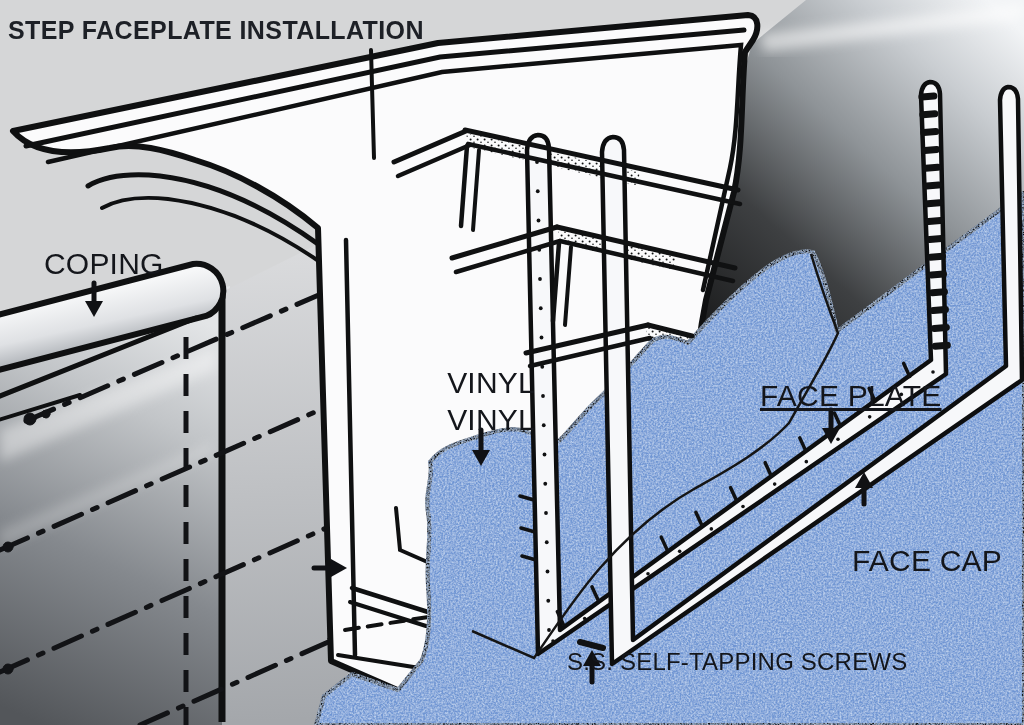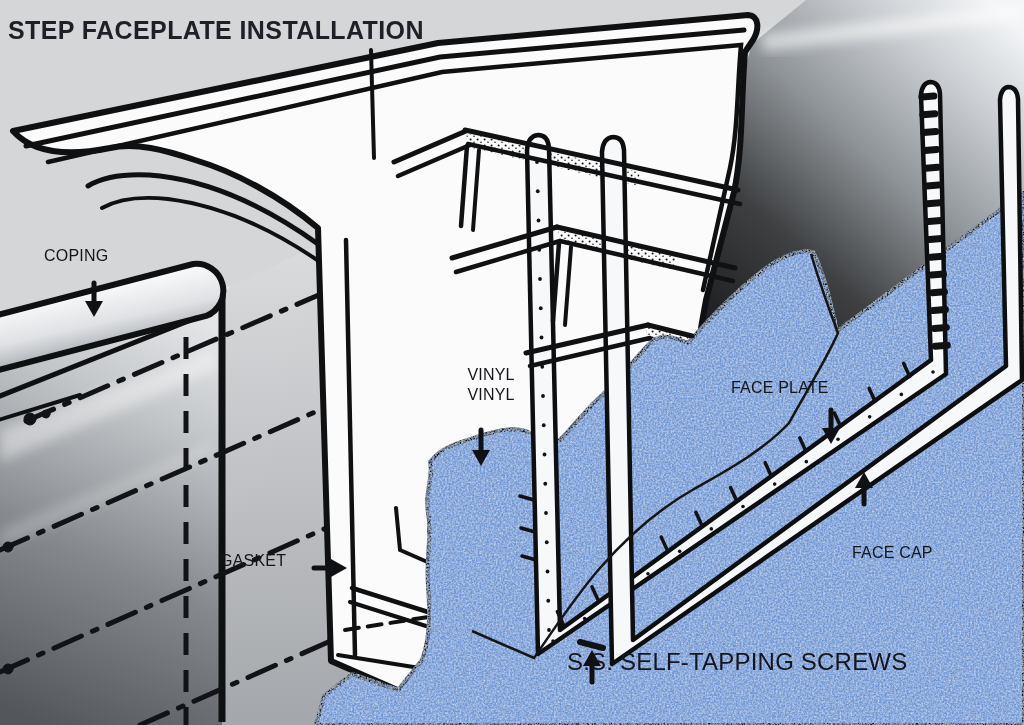--- a/index.html
+++ b/index.html
@@ -1,20 +1,20 @@
 <!DOCTYPE html>
 <html style="--background: #d5d6d7; --liner_blue: #6e94d3; --liner_light: #a3bfe9; --liner_dark: #4b71b4; --wall_silver: #c7cbcf; --wall_dark: #2a2c2e; --step_white: #fbfbfc; --ink: #14161b; --title_ink: #1d2026;"><head>
 <meta charset="utf-8">
 <style>
   html,body{margin:0;padding:0;}
   .stage{position:relative;width:1024px;height:725px;overflow:hidden;
          background:var(--background,#d5d6d7);
          font-family:"Liberation Sans",sans-serif;}
   svg{position:absolute;left:0;top:0;}
-  .lbl{position:absolute;font-size:16px;font-weight:400;line-height:1.22;
+  .lbl{position:absolute;font-size:30px;font-weight:400;line-height:1.22;
        color:var(--ink,#14161b);letter-spacing:.2px;white-space:nowrap;}
   .lbl.center{text-align:center;white-space:normal;margin-left:18px;}
   .title{position:absolute;left:8px;top:16px;font-size:25px;font-weight:700;
          color:var(--title_ink,#1d2026);letter-spacing:.4px;}
   .step-body{fill:var(--step_white,#fbfbfc);}
   .liner-base{fill:var(--liner_blue,#6e94d3);}
 </style>
 </head>
 <body>
 
@@ -275,18 +275,17 @@
     </g>
   </g>
 </svg>
 
 <div class="title">STEP FACEPLATE INSTALLATION</div>
 <div class="lbl" style="left:44px;top:246px;">COPING</div>
 <div class="lbl center" style="left:428px;top:365px;width:90px;">
   <span>VINYL</span><br>
   <span>VINYL</span>
 </div>
-<div class="lbl" style="left:220px;top:551px;">GASKET</div>
-<div class="lbl" style="left:731px;top:378px;">FACE PLATE</div>
+<div class="lbl" style="left:760px;top:378px;text-decoration:underline;">FACE PLATE</div>
 <div class="lbl" style="left:852px;top:507px;margin-top:36px;">FACE CAP</div>
 <div class="lbl" style="left:567px;top:647px;font-size:24px;">S.S. SELF-TAPPING SCREWS</div>
 
 </div>
 
 </body></html>

